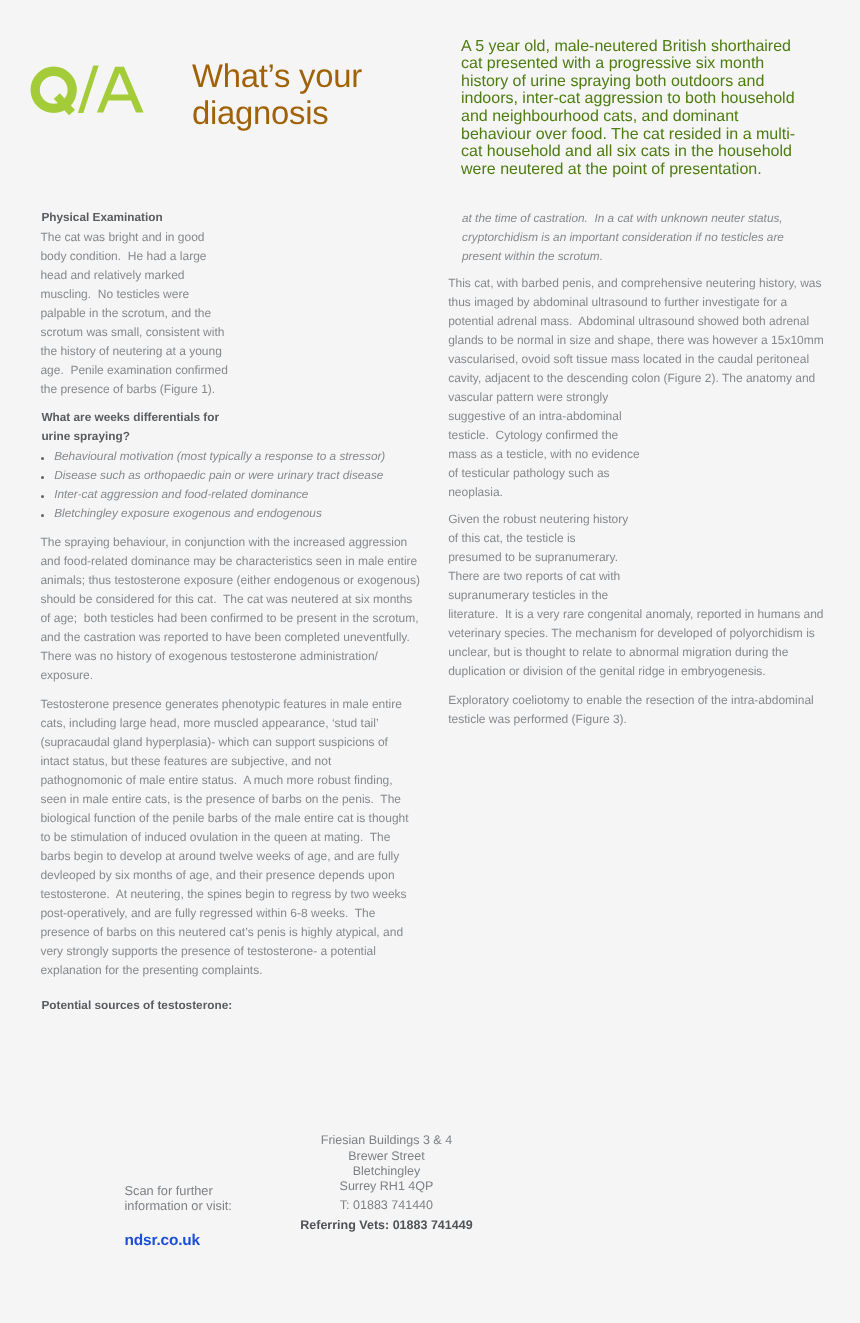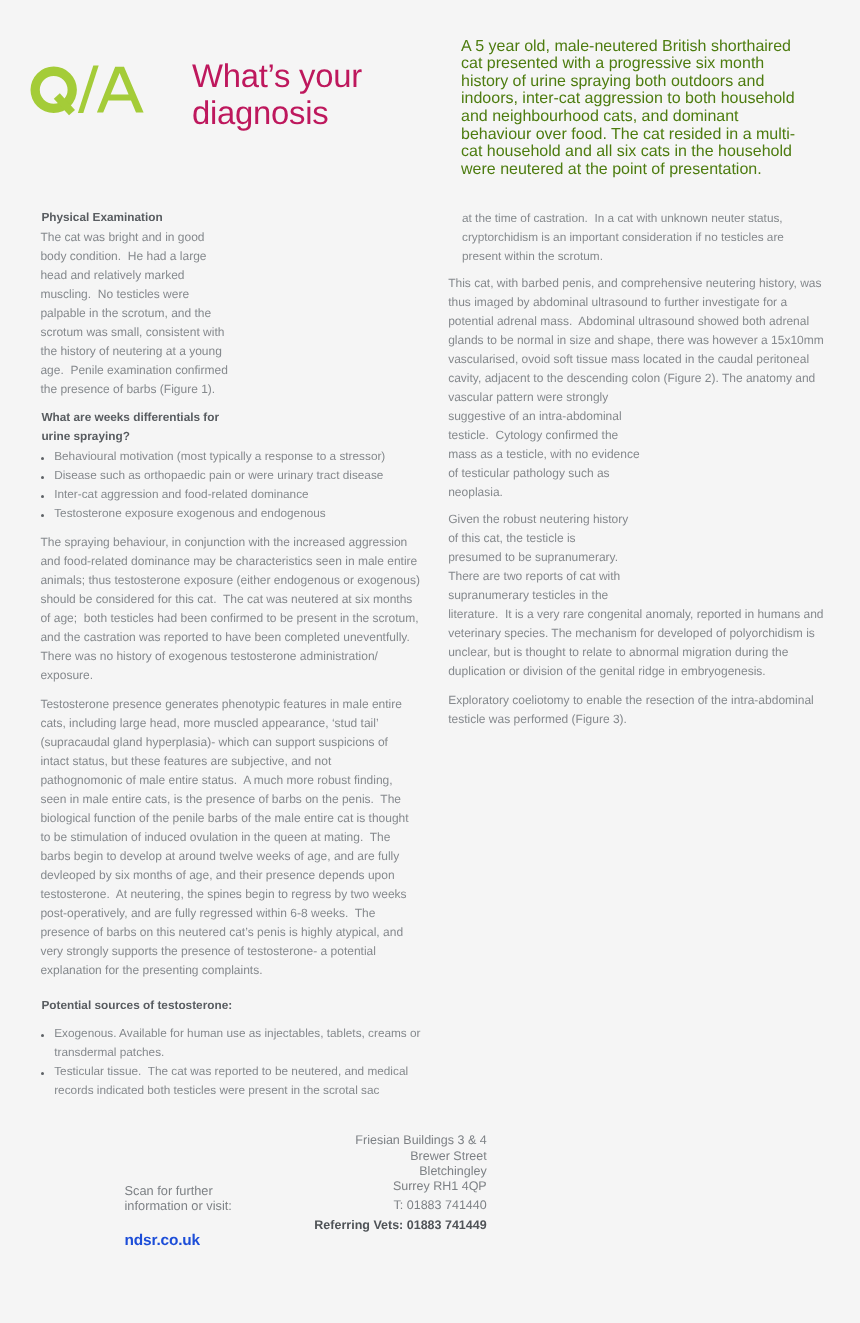--- a/index.html
+++ b/index.html
@@ -1,45 +1,45 @@
 <!DOCTYPE html>
 <html><head>
 <meta charset="utf-8">
 <style>
   html,body{margin:0;padding:0;}
   body{width:860px;height:1323px;background:#f5f5f5;font-family:"Liberation Sans",sans-serif;-webkit-font-smoothing:antialiased;text-rendering:geometricPrecision;}
   .page{position:relative;width:860px;height:1323px;overflow:hidden;background:#f5f5f5;}
 
   .qa{position:absolute;left:28px;top:63px;}
-  .title{position:absolute;left:192px;top:58px;width:250px;font-size:32.8px;font-weight:400;color:#be185d;line-height:36.5px;letter-spacing:-0.25px;}
+  .title{position:absolute;left:192px;top:58px;width:250px;font-size:32.8px;font-weight:400;color:#a16207;line-height:36.5px;letter-spacing:-0.25px;}
   .lede{position:absolute;left:461px;top:37.6px;width:346px;font-size:16px;line-height:17.6px;color:#4d7c0f;}
 
   .colL{position:absolute;left:40.4px;top:207.3px;width:382px;}
   .colR{position:absolute;left:448.2px;top:208.8px;width:382px;}
 
   p{margin:0 0 10.1px 0;font-size:12px;line-height:19px;color:#85898d;white-space:pre-wrap;}
   h3{margin:1px;font-size:11.8px;line-height:19px;color:#585c60;font-weight:700;}
-  ul{margin:0 0 9.7px 0;padding:0;list-style:none;}
+  ul{margin:0 0 9.7px 0;padding:0;list-style:none;font-style:italic;}
   li{position:relative;padding-left:13.8px;font-size:11.8px;line-height:19px;color:#85898d;white-space:pre-wrap;}
   li:before{content:"";position:absolute;left:0.4px;top:9.8px;width:3.2px;height:3.2px;border-radius:50%;background:#5e6266;}
   .fl{float:right;width:250px;height:800px;shape-outside:polygon(250px 0, 250px 0, 58px 0, 58px 236px, 250px 236px, 250px 480px, 244px 480px, 244px 800px, 250px 800px, 250px 800px);}
   .fr{float:right;width:260px;height:464px;shape-outside:polygon(260px 0, 260px 0px, 256px 0px, 256px 95px, 260px 95px, 260px 100px, 242px 100px, 242px 120px, 260px 120px, 260px 182px, 70px 182px, 70px 308px, 260px 308px, 260px 308px, 62px 308px, 62px 382px, 260px 382px, 260px 392px, 254px 392px, 254px 460px, 260px 460px, 260px 464px);}
   .mt{margin-top:0;}
   .gap-big{margin-top:15.3px;}
   .gap-11{margin-bottom:10.1px;}
   .mt2{margin-top:9.3px;}
   li.cont:before{display:none;}
   .colR ul{margin-bottom:8.3px;}
   .colR p{margin-bottom:7.7px;}
   .colR p.pb10{margin-bottom:10.2px;}
   .g92{margin-bottom:9.2px;}
 
   .footer-scan{position:absolute;left:124.5px;top:1183.4px;font-size:12.8px;line-height:15.1px;color:#7d8185;}
   .footer-scan .site{font-weight:700;font-size:15.4px;color:#1d4ed8;line-height:19.2px;margin-top:17px;letter-spacing:-0.15px;}
-  .footer-addr{position:absolute;left:286.2px;width:200.5px;top:1133.1px;text-align:right;font-size:12.5px;line-height:15.4px;color:#7d8185;}
+  .footer-addr{position:absolute;left:286.2px;width:200.5px;top:1133.1px;text-align:center;font-size:12.5px;line-height:15.4px;color:#7d8185;}
   .footer-addr .ph{margin-top:3.7px;}
   .footer-addr .rv{font-weight:700;font-size:12.5px;color:#4f5357;margin-top:4.4px;}
 </style>
 </head>
 <body>
 
 <div class="page">
 
   <svg class="qa" width="130" height="56" viewBox="0 0 130 56">
     <title>Q/A</title>
@@ -55,29 +55,25 @@
 
   <div class="colL">
     <div class="fl"></div>
     <h3>Physical Examination</h3>
     <p class="g92">The cat was bright and in good body condition.  He had a large head and relatively marked muscling.  No testicles were palpable in the scrotum, and the scrotum was small, consistent with the history of neutering at a young age.  Penile examination confirmed the presence of barbs (Figure 1).</p>
     <h3>What are weeks differentials for urine spraying?</h3>
     <ul class="mt">
       <li>Behavioural motivation (most typically a response to a stressor)</li>
       <li>Disease such as orthopaedic pain or were urinary tract disease</li>
       <li>Inter-cat aggression and food-related dominance</li>
-      <li>Testosterone exposure exogenous and endogenous</li>
+      <li>Bletchingley exposure exogenous and endogenous</li>
     </ul>
     <p class="gap-11">The spraying behaviour, in conjunction with the increased aggression and food-related dominance may be characteristics seen in male entire animals; thus testosterone exposure (either endogenous or exogenous) should be considered for this cat.  The cat was neutered at six months of age;  both testicles had been confirmed to be present in the scrotum, and the castration was reported to have been completed uneventfully.  There was no history of exogenous testosterone administration/ exposure.</p>
     <p>Testosterone presence generates phenotypic features in male entire cats, including large head, more muscled appearance, ‘stud tail’ (supracaudal gland hyperplasia)- which can support suspicions of intact status, but these features are subjective, and not pathognomonic of male entire status.  A much more robust finding, seen in male entire cats, is the presence of barbs on the penis.  The biological function of the penile barbs of the male entire cat is thought to be stimulation of induced ovulation in the queen at mating.  The barbs begin to develop at around twelve weeks of age, and are fully devleoped by six months of age, and their presence depends upon testosterone.  At neutering, the spines begin to regress by two weeks post-operatively, and are fully regressed within 6-8 weeks.  The presence of barbs on this neutered cat’s penis is highly atypical, and very strongly supports the presence of testosterone- a potential explanation for the presenting complaints.</p>
     <h3 class="gap-big">Potential sources of testosterone:</h3>
-    <ul class="mt2">
-      <li>Exogenous. Available for human use as injectables, tablets, creams or transdermal patches.</li>
-      <li>Testicular tissue.  The cat was reported to be neutered, and medical records indicated both testicles were present in the scrotal sac</li>
-    </ul>
   </div>
 
   <div class="colR">
     <div class="fr"></div>
     <ul>
       <li class="cont">at the time of castration.  In a cat with unknown neuter status, cryptorchidism is an important consideration if no testicles are present within the scrotum.</li>
     </ul>
     <p>This cat, with barbed penis, and comprehensive neutering history, was thus imaged by abdominal ultrasound to further investigate for a potential adrenal mass.  Abdominal ultrasound showed both adrenal glands to be normal in size and shape, there was however a 15x10mm vascularised, ovoid soft tissue mass located in the caudal peritoneal cavity, adjacent to the descending colon (Figure 2). The anatomy and vascular pattern were strongly suggestive of an intra-abdominal testicle.  Cytology confirmed the mass as a testicle, with no evidence of testicular pathology such as neoplasia.</p>
     <p class="pb10">Given the robust neutering history of this cat, the testicle is presumed to be supranumerary.  There are two reports of cat with supranumerary testicles in the literature.  It is a very rare congenital anomaly, reported in humans and veterinary species. The mechanism for developed of polyorchidism is unclear, but is thought to relate to abnormal migration during the duplication or division of the genital ridge in embryogenesis.</p>
     <p>Exploratory coeliotomy to enable the resection of the intra-abdominal testicle was performed (Figure 3).</p>

